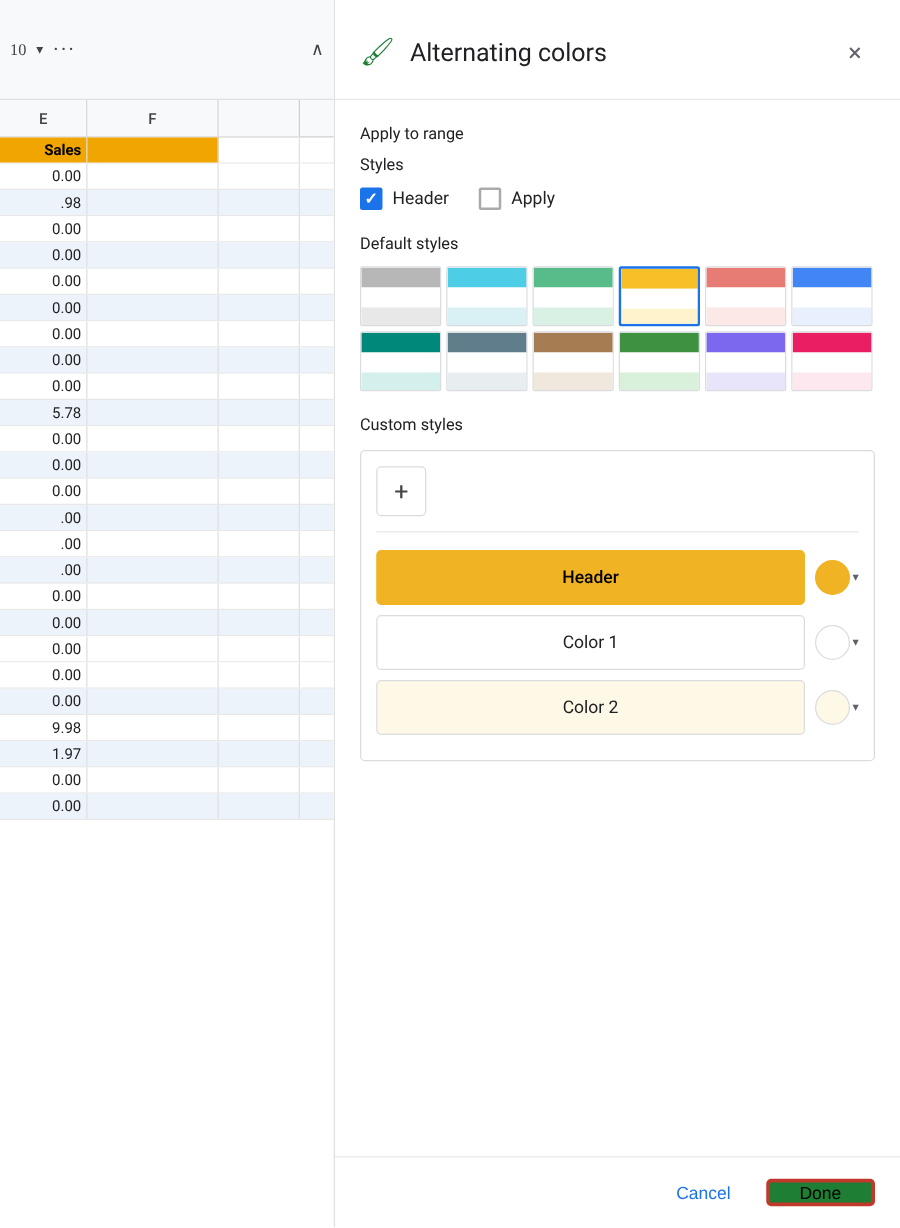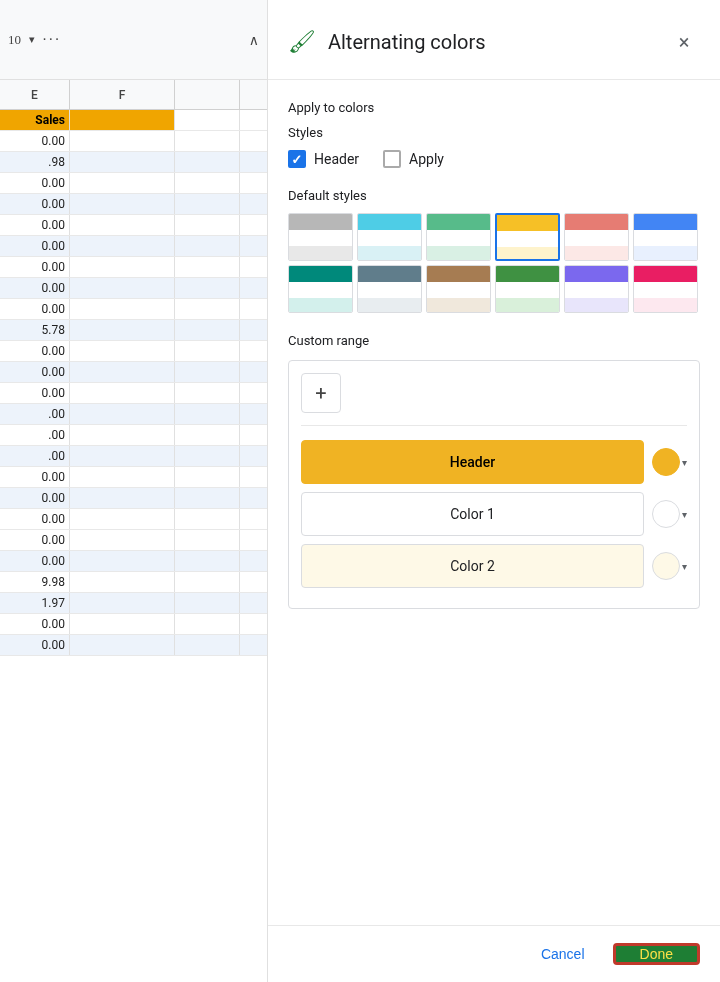--- a/index.html
+++ b/index.html
@@ -371,21 +371,21 @@
       font-size: 14px;
       font-weight: 500;
       padding: 8px 20px;
       cursor: pointer;
       border-radius: 4px;
     }
 
     .btn-done {
       background: #1e7e34;
       border: 3px solid #c0392b;
-      color: #fde047;
+      color: #000000;
       font-size: 14px;
       font-weight: 500;
       padding: 0 24px;
       cursor: pointer;
       border-radius: 4px;
     }
 
     .divider-line {
       height: 1px;
       background: #e8e8e8;
@@ -543,21 +543,21 @@
 
 <div class="panel">
   <div class="panel-header">
     <span class="panel-icon">🖌</span>
     <span class="panel-title">Alternating colors</span>
     <div class="close-btn">×</div>
   </div>
 
   <div class="panel-body">
 
-    <div class="section-label">Apply to colors</div>
+    <div class="section-label">Apply to range</div>
 
     <div class="styles-section">
       <div class="section-label">Styles</div>
       <div class="checkbox-row">
         <div class="checkbox-item">
           <div class="checkbox-box">
             <span class="checkmark">✓</span>
           </div>
           <span class="checkbox-label">Header</span>
         </div>
@@ -653,21 +653,21 @@
           <div class="style-swatch">
         <svg width="65" height="48" xmlns="http://www.w3.org/2000/svg">
           <rect x="0" y="0" width="65" height="16" fill="#e91e63"></rect>
           <rect x="0" y="16" width="65" height="16" fill="#ffffff"></rect>
           <rect x="0" y="32" width="65" height="16" fill="#fde8ef"></rect>
         </svg>
       </div>
         </div>
       </div>
 
-    <div class="custom-styles-label">Custom range</div>
+    <div class="custom-styles-label">Custom styles</div>
     <div class="custom-styles-box">
       <div class="add-custom-btn">+</div>
       <div class="divider-line"></div>
 
       <div class="color-row">
         <div class="color-label-box header-color">
           <span>Header</span>
         </div>
         <div class="color-circle-btn">
           <div class="color-circle" style="background:#f0b323; border-color:#f0b323;"></div>

